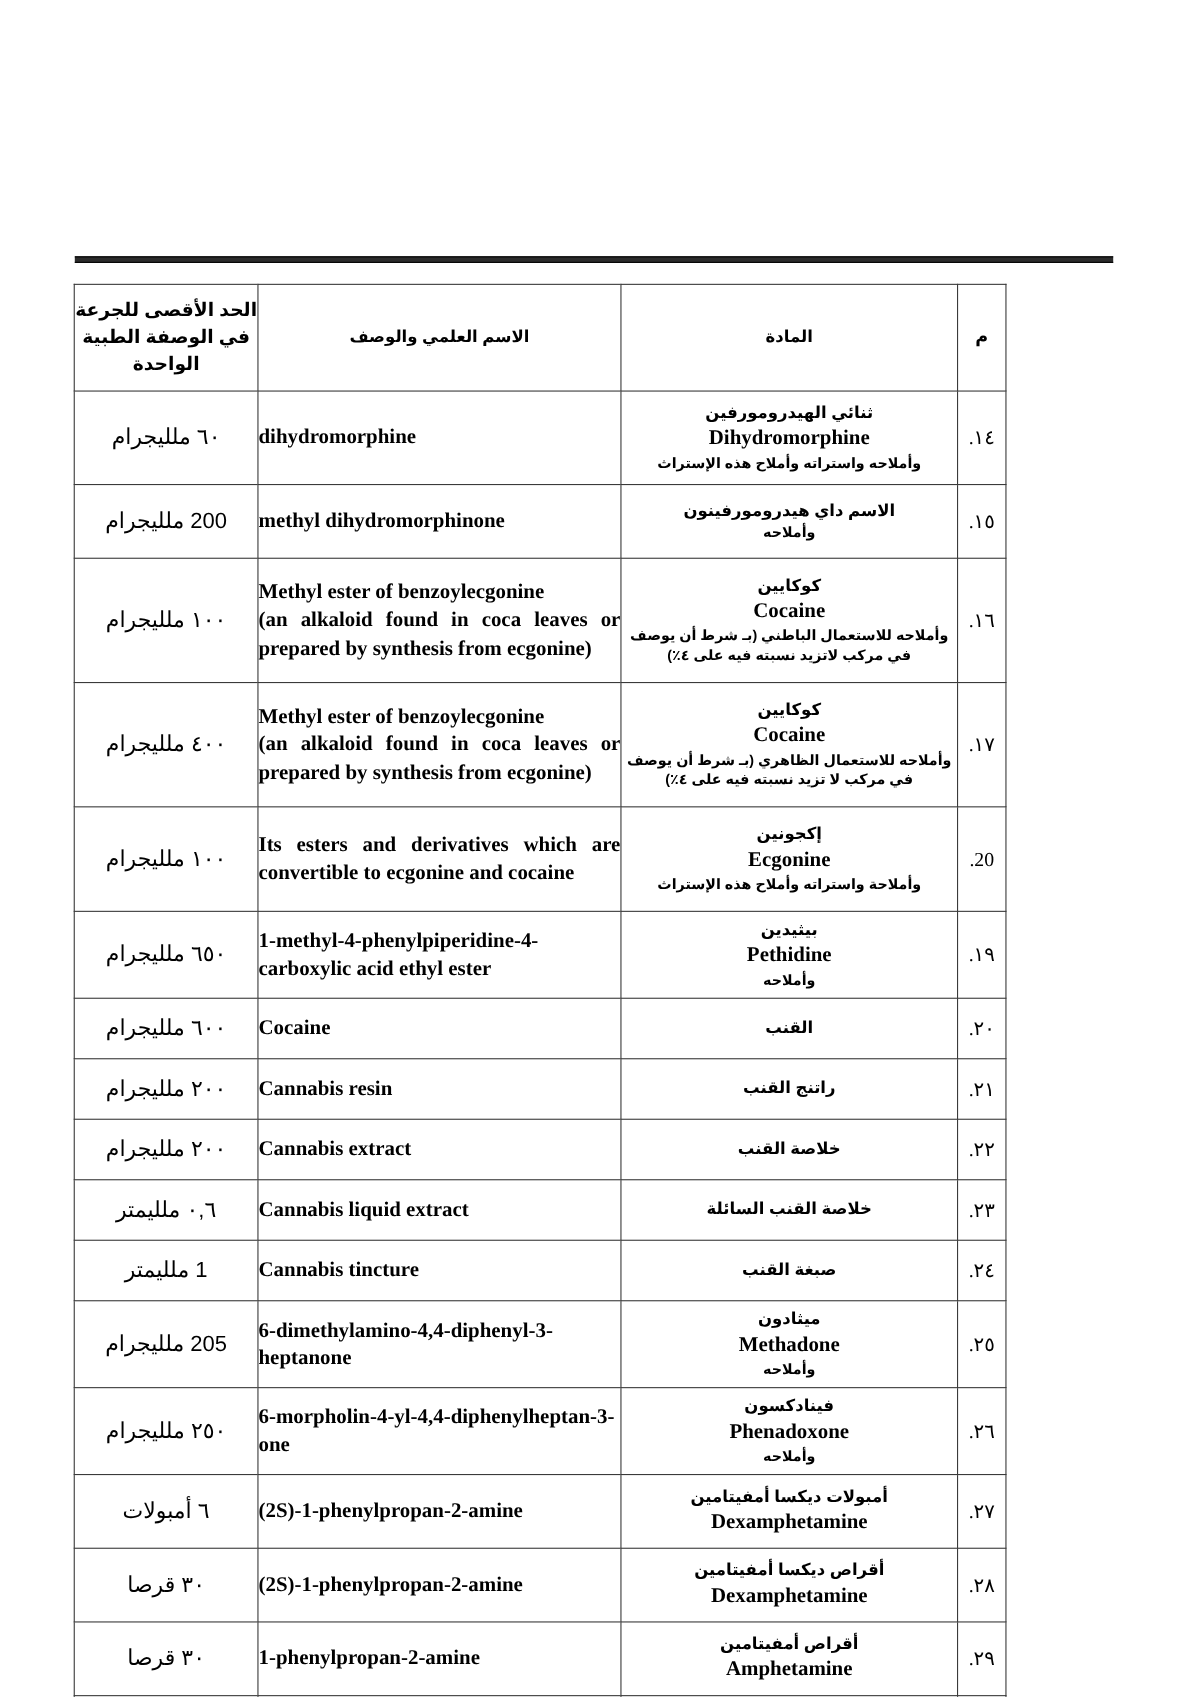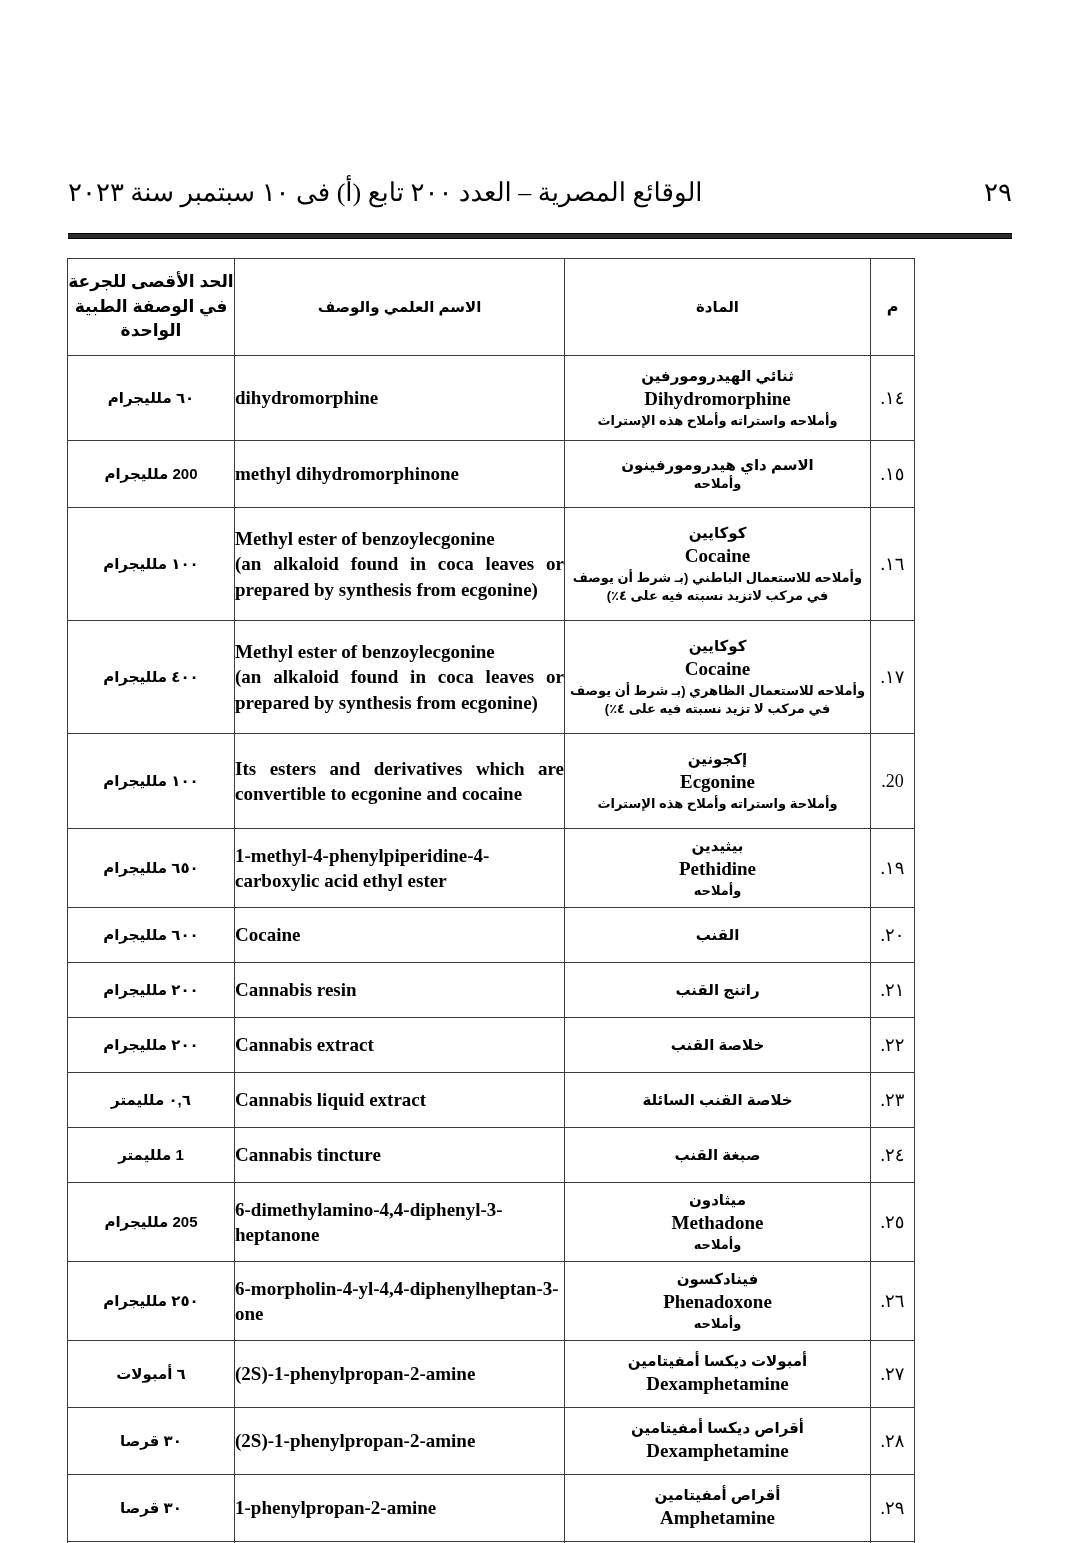--- a/index.html
+++ b/index.html
@@ -164,43 +164,39 @@
   }
   .sci-text.justify { text-align: justify; }
 
   
   td.cell-dose {
     text-align: center;
     padding: 4px 6px;
   }
   .dose-text {
     font-family: "Liberation Sans", "DejaVu Sans", sans-serif;
-    font-size: 15px;
-    font-weight: bold;
+    font-size: 20px;
+    font-weight: normal;
     line-height: 1.3;
     direction: rtl;
   }
 
   
   tr.r-h-1 td { height: 84px; }
   tr.r-h-2 td { height: 66px; }
   tr.r-h-3 td { height: 112px; }
   tr.r-h-4 td { height: 94px; }
   tr.r-h-5 td { height: 54px; }
   tr.r-h-6 td { height: 78px; }
 </style>
 </head>
 <body>
 
 <div class="page">
 
-  <div class="running-head">
-    <span class="running-head-title">الوقائع المصرية – العدد ٢٠٠ تابع (أ) فى ١٠ سبتمبر سنة ٢٠٢٣</span>
-    <span class="running-head-page">٢٩</span>
-  </div>
 
   <div class="head-rule"></div>
 
   <div class="table-wrap">
     <table class="gazette">
       <colgroup>
         <col class="c-num">
         <col class="c-subst">
         <col class="c-sci">
         <col class="c-dose">

